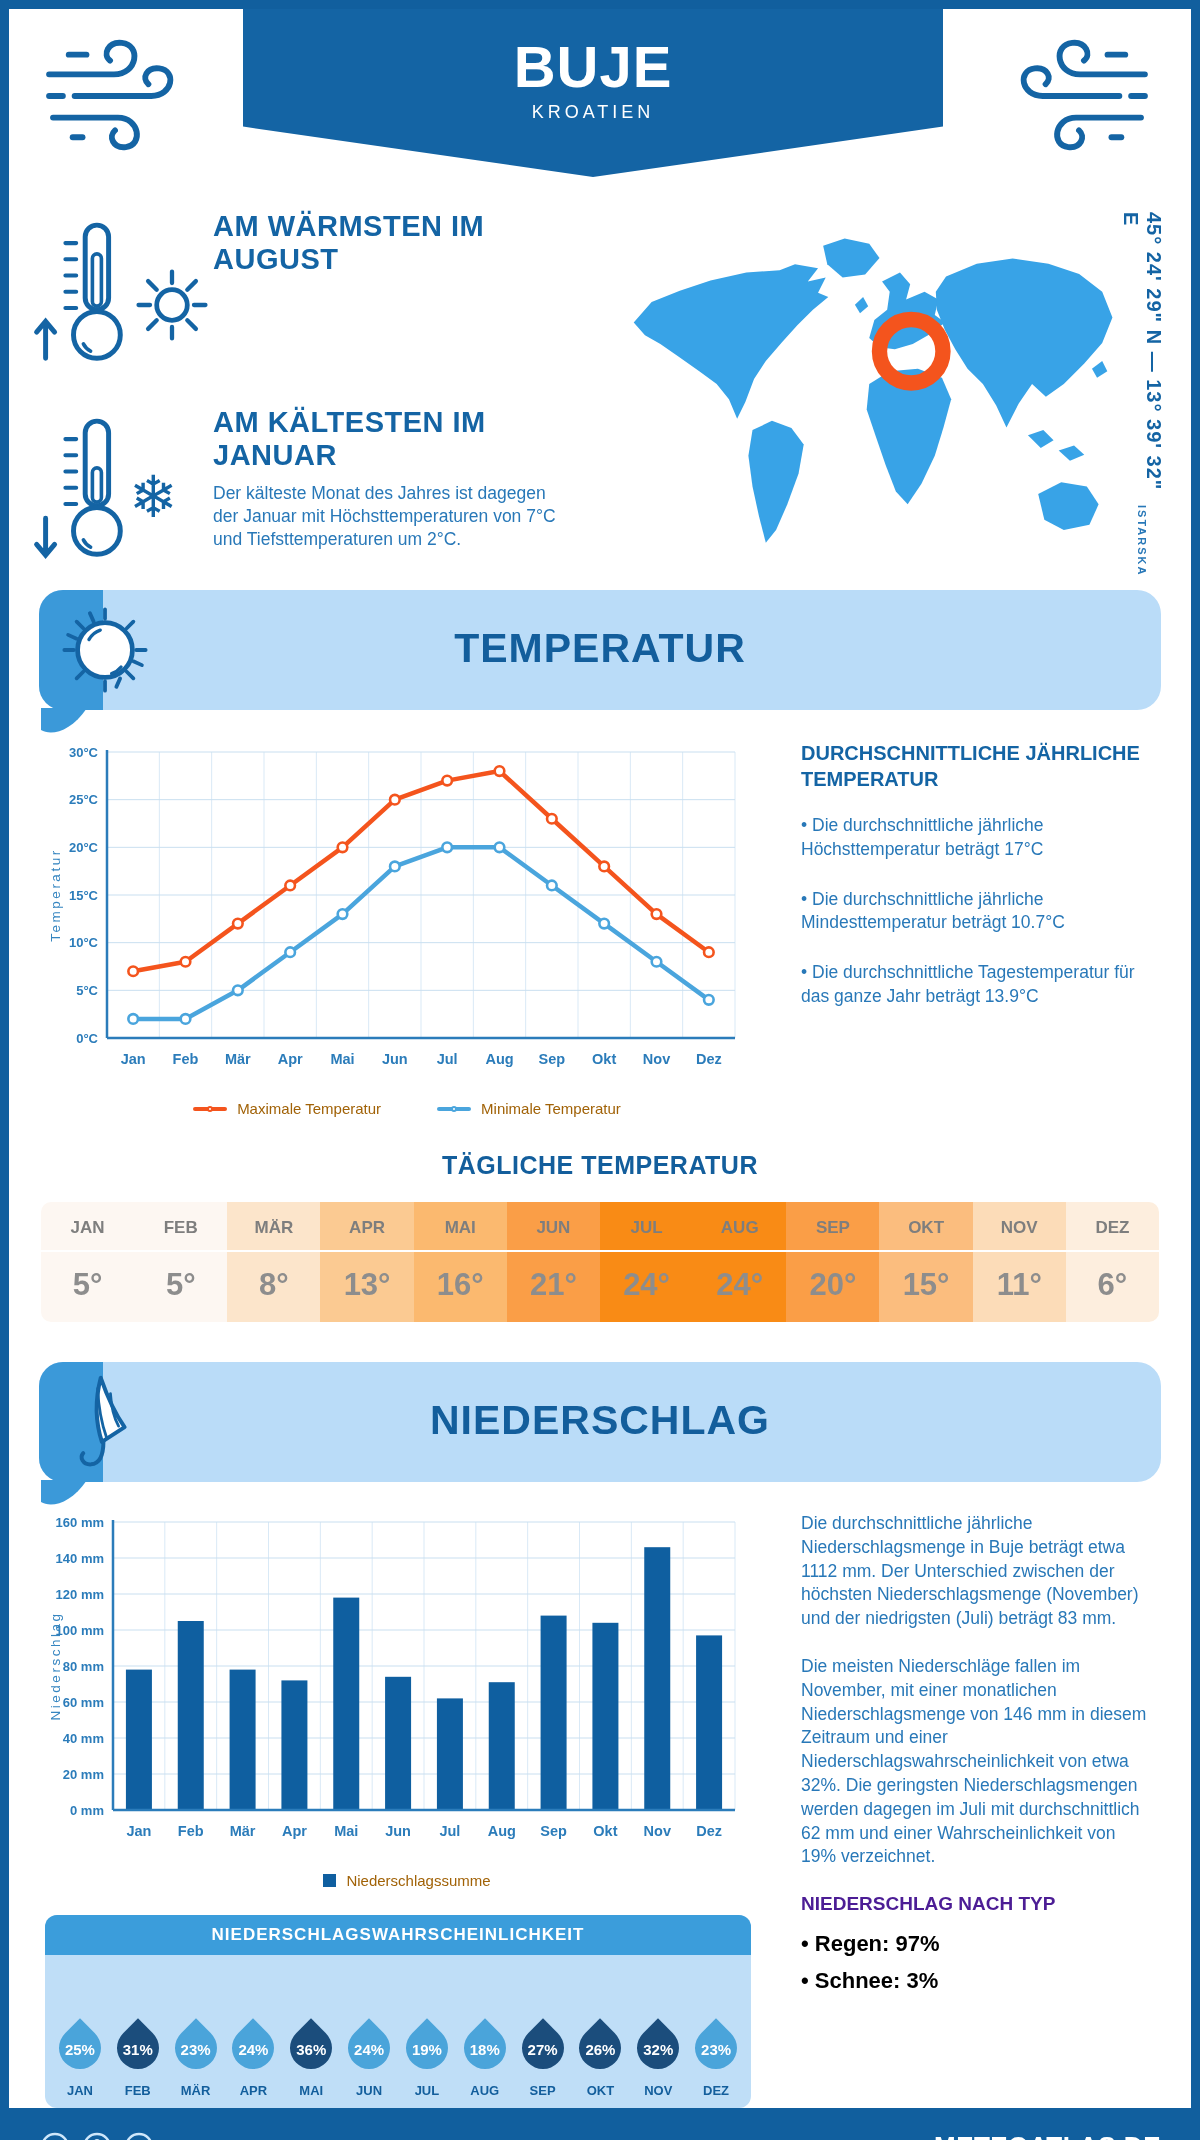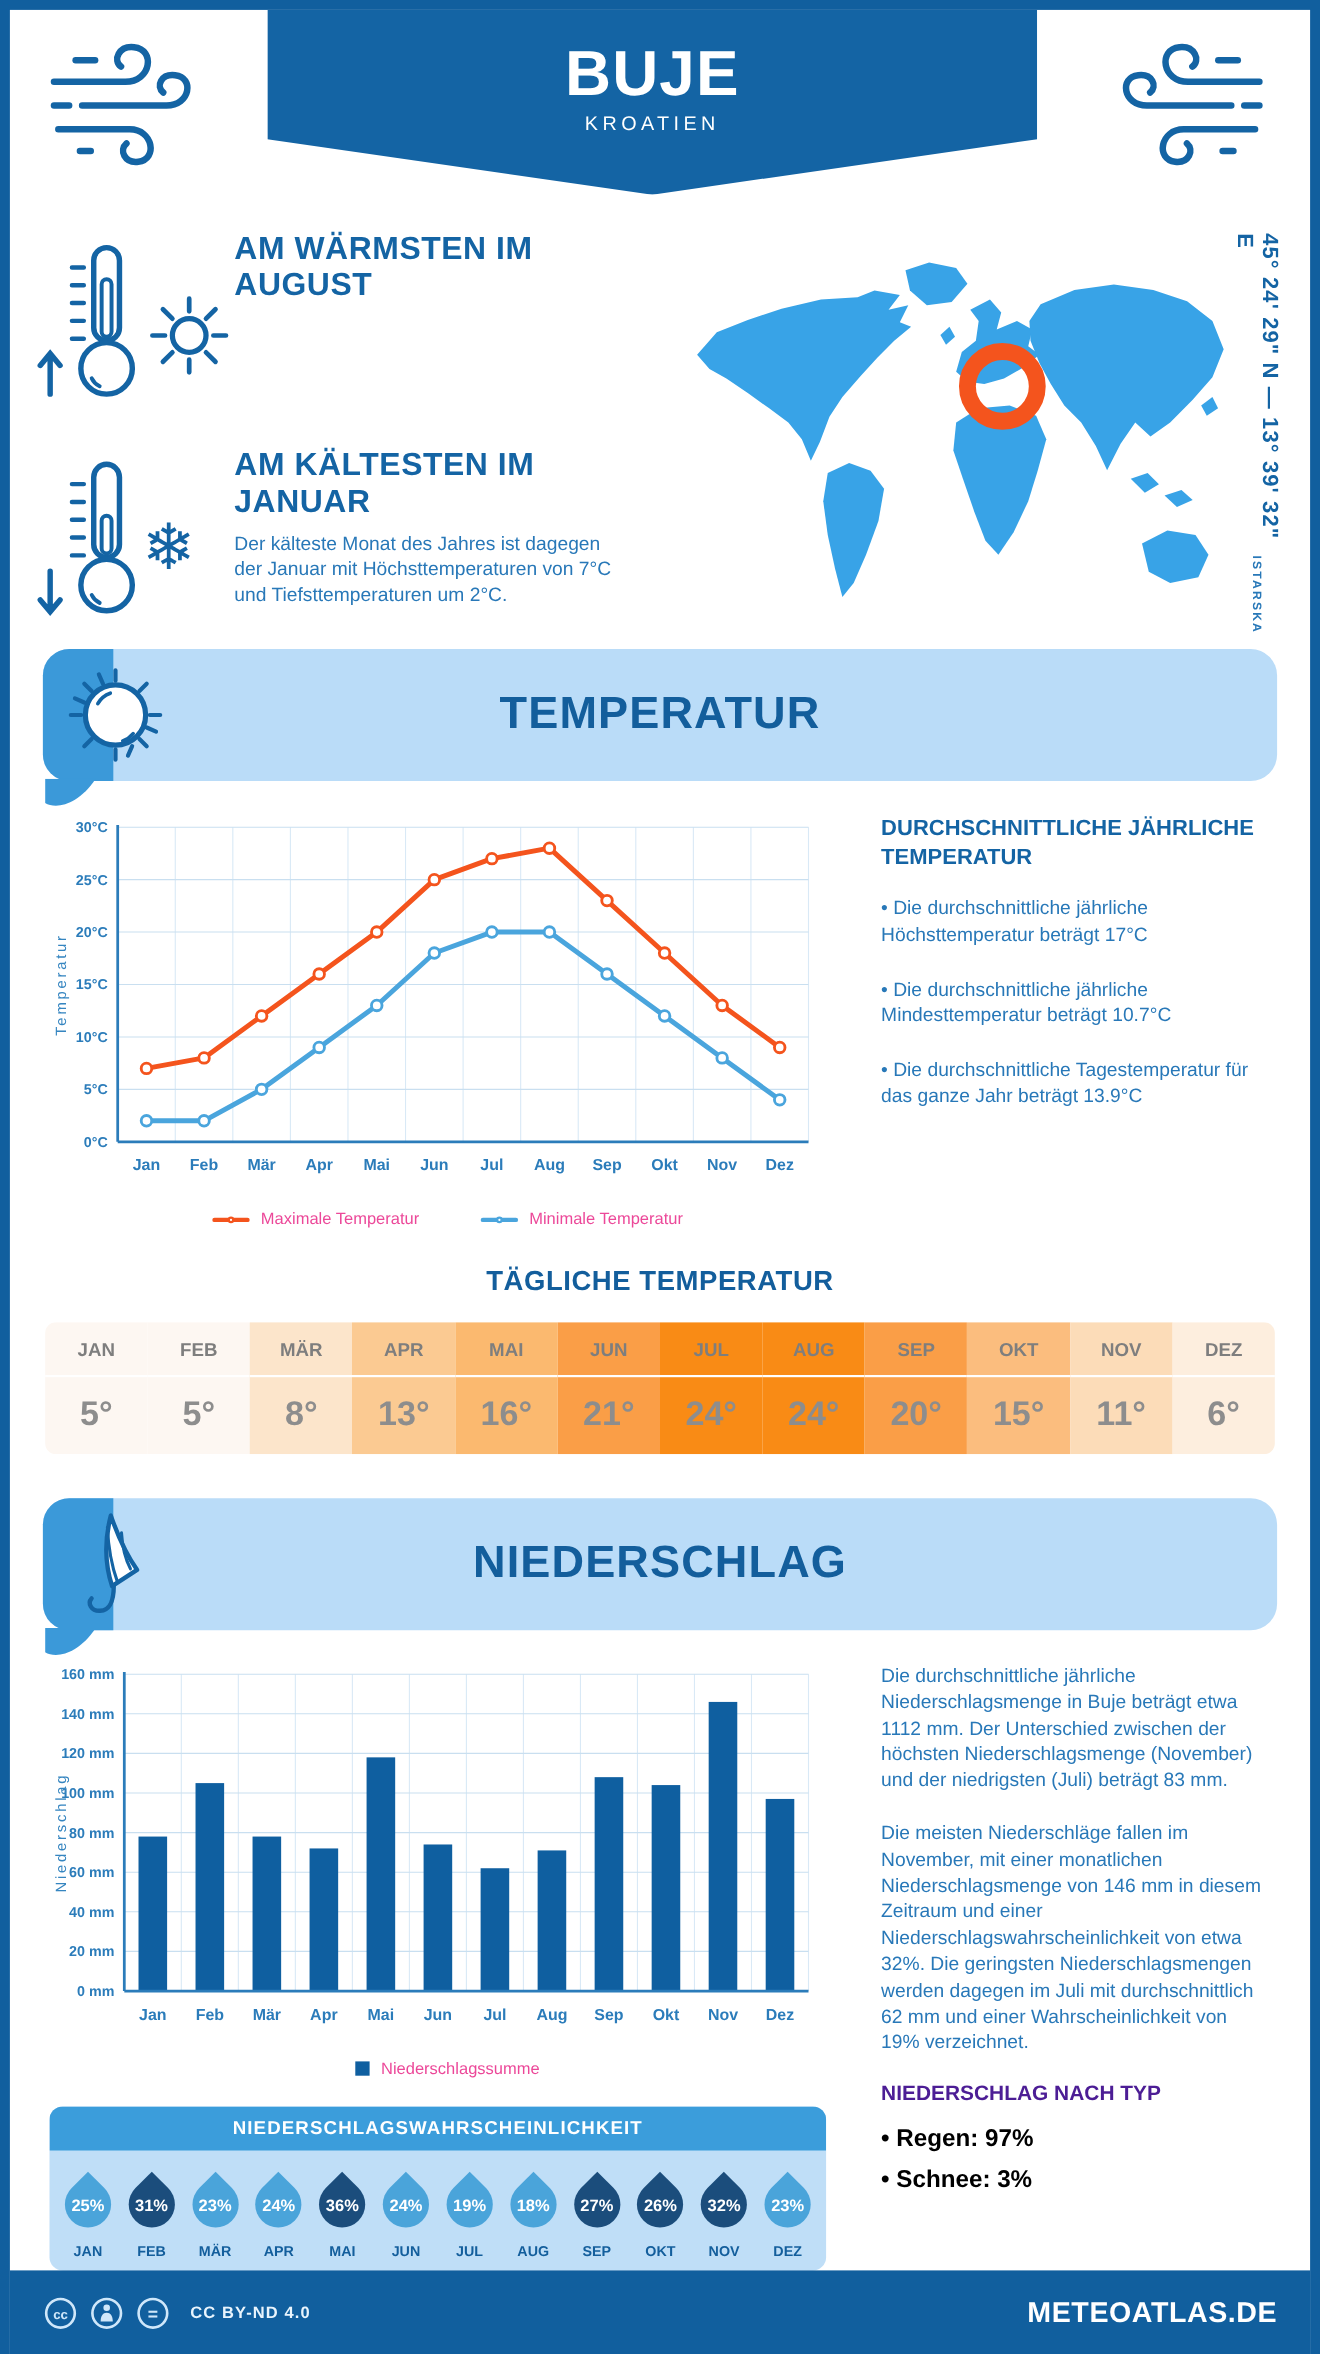--- a/index.html
+++ b/index.html
@@ -42,21 +42,21 @@
   .banner .tail { position:absolute; left:2px; bottom:-24px; width:50px; height:26px; }
   .banner .b-icon { position:absolute; left:14px; top:8px; width:104px; height:104px; }
   .banner h2 { position:absolute; left:0; right:0; top:50%; transform:translateY(-54%);
                text-align:center; color:#135e9c; font-size:41px; font-weight:bold; letter-spacing:1px; }
 
   
   .chart-section { display:flex; padding:26px 40px 0 36px; }
   .chart-col { width:724px; flex:none; }
   .chart-svg { width:706px; height:348px; display:block; }
   .legend { display:flex; justify-content:center; gap:56px; margin-top:16px; }
-  .legend-item { display:flex; align-items:center; gap:10px; color:#ec4899; font-size:15px; }
+  .legend-item { display:flex; align-items:center; gap:10px; color:#a16207; font-size:15px; }
   .lmark { width:34px; height:4px; border-radius:2px; position:relative; }
   .lmark i { position:absolute; left:50%; top:50%; width:6px; height:6px; border-radius:50%;
              background:#fff; border:2px solid; transform:translate(-50%,-50%); }
   .sq { width:13px; height:13px; flex:none; }
   aside { flex:1; padding-left:32px; padding-top:4px; }
   aside h3 { color:#1464a4; font-size:20px; font-weight:bold; line-height:1.3; margin-bottom:22px; }
   aside p { color:#2878b8; font-size:17.5px; line-height:1.36; margin-bottom:24px; }
   aside .bullets p { margin-bottom:26px; }
   aside h4 { color:#4c1d95; font-size:19px; font-weight:bold; margin:4px 0 12px 0; }
   aside .type-line { color:#000000; font-size:22px; line-height:1.5; margin-bottom:4px;font-weight:bold; }
@@ -66,21 +66,21 @@
   .daily-table { display:grid; grid-template-columns:repeat(12,1fr); margin:22px 32px 0 32px;
                  border-radius:10px; overflow:hidden; flex:none; }
   .dcol { text-align:center; }
   .dmon { font-size:17px; font-weight:bold; color:#7e7e7e; padding:16px 0 12px; border-bottom:2px solid #fff; }
   .dval { font-size:31px; font-weight:bold; color:#8d8d8d; padding:15px 0 19px; }
 
   
   .prob-panel { margin-top:26px; width:706px; background:#bfdef7; border-radius:12px; overflow:hidden; }
   .prob-head { background:#3b9ddb; color:#fff; text-align:center; font-size:17px; font-weight:bold;
                letter-spacing:1px; padding:10px 17px; }
-  .drops { display:grid; grid-template-columns:repeat(12,1fr); padding:6px 6px 10px; }
+  .drops { display:grid; grid-template-columns:repeat(12,1fr); padding:6px 6px 10px;margin-top:44px; }
   .dropcol { text-align:center; }
   .drop { position:relative; width:56px; height:74px; margin:2px auto 0; }
   .drop::before { content:""; position:absolute; left:50%; top:56%; width:42px; height:42px;
                   transform:translate(-50%,-50%) rotate(45deg); border-radius:0 50% 50% 50%; background:var(--c); }
   .drop .pct { position:absolute; left:0; right:0; top:46%; text-align:center; color:#fff; font-size:15px; font-weight:bold; }
   .drop-month { color:#135e9c; font-size:13px; font-weight:bold; margin-top:2px; }
 
   
   .footer { margin-top:auto; background:#115f9e; height:77px; display:flex; align-items:center;
             padding:0 30px; color:#fff; }

